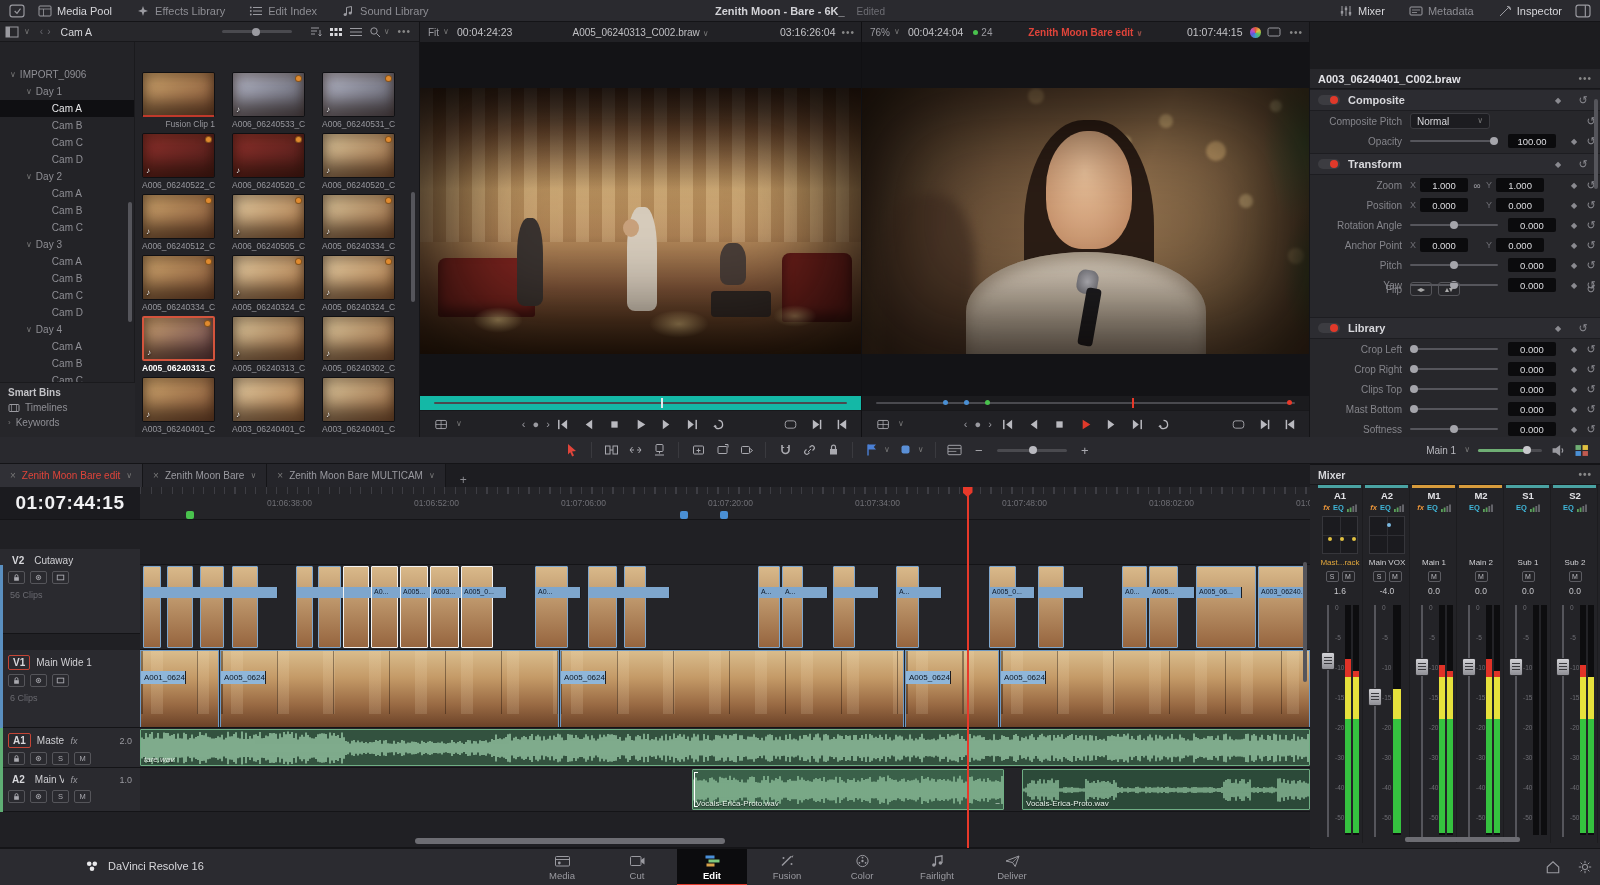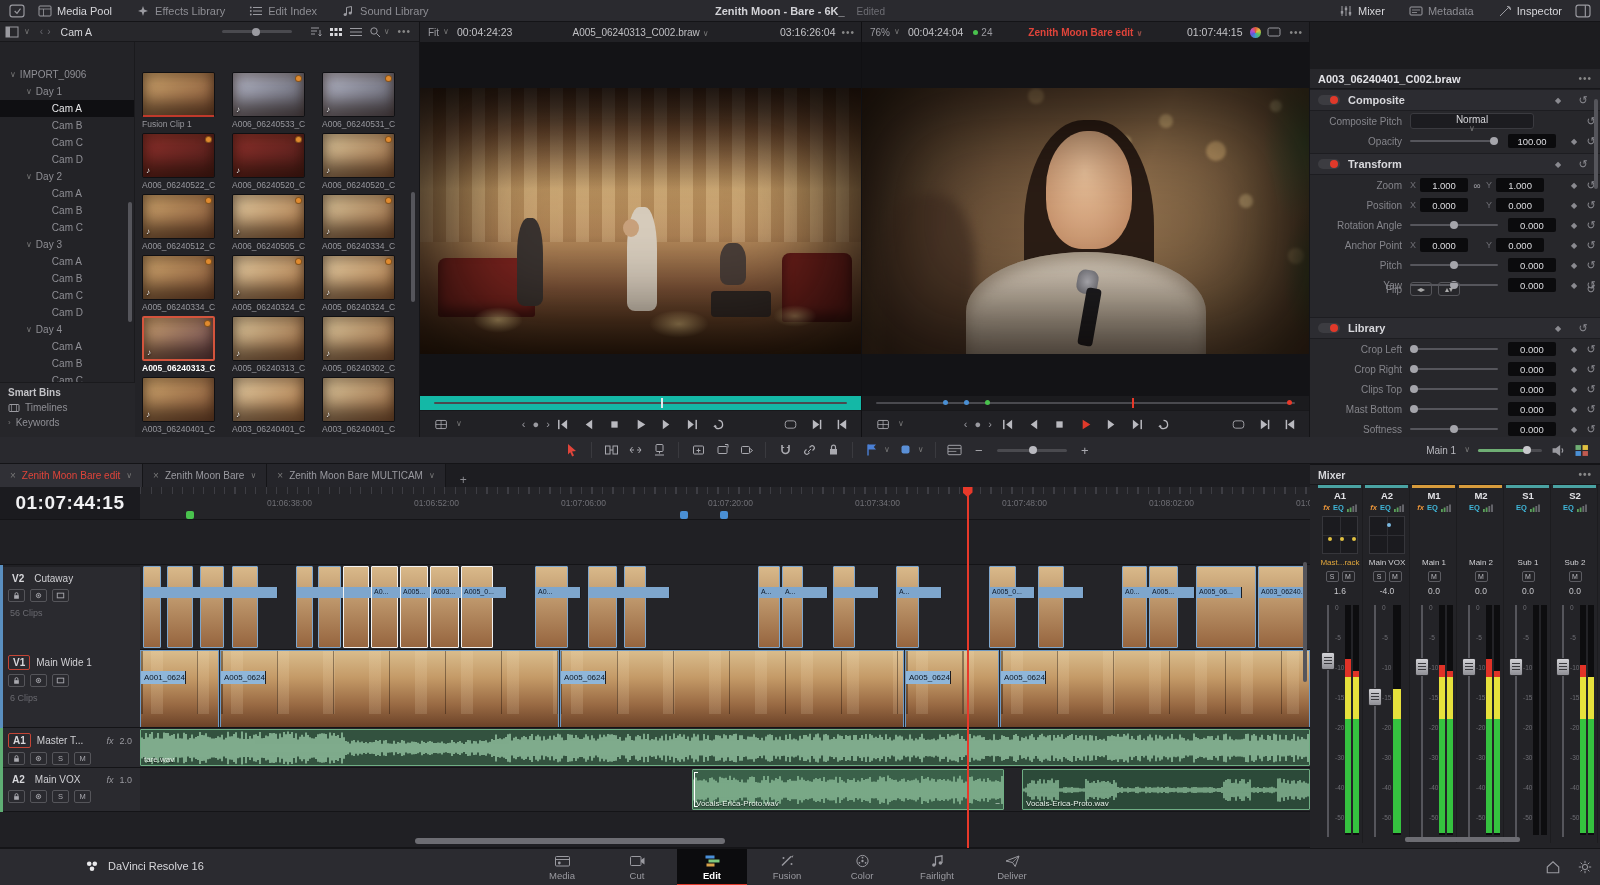--- a/index.html
+++ b/index.html
@@ -28,21 +28,21 @@
   #bintree{left:0;top:20px;width:135px;height:340px;overflow:hidden;background:#232327;border-right:1px solid #1a1a1d;}
   .binrow{position:absolute;left:0;width:135px;height:17px;display:flex;align-items:center;font-size:10px;color:#8f8f95;}
   .binrow.sel{background:#0f0f12;color:#e8e8ea;}
   .binrow .chev{margin-right:4px;}
   #smartbins{left:0;top:360px;width:135px;height:58px;border-top:1px solid #1a1a1d;background:#26262a;}
   #sb-title{padding:4px 8px 2px;font-size:10px;font-weight:bold;color:#c2c2c6;}
   .sbrow{display:flex;align-items:center;gap:5px;padding:2px 8px;font-size:10px;color:#8f8f95;}
   #thumbs{left:135px;top:20px;width:285px;height:395px;overflow:hidden;}
   .thumb{position:absolute;width:73px;height:45px;border-radius:2px;border:1px solid #101013;box-shadow:inset 0 -14px 16px rgba(20,8,2,.55),inset 0 6px 10px rgba(40,20,8,.3);}
   .thumb.sel{border:2px solid #d4543c;}
-  .tlabel{position:absolute;width:73px;font-size:8.5px;color:#97979d;text-align:left;white-space:nowrap;overflow:hidden;}
+  .tlabel{position:absolute;width:73px;font-size:8.5px;color:#97979d;text-align:right;white-space:nowrap;overflow:hidden;}
   .tlabel.sel{color:#fff;font-weight:bold;}
   .tbadge{position:absolute;right:2px;top:2px;width:7px;height:7px;border-radius:50%;background:#e08a2e;border:1px solid rgba(0,0,0,.4);}
   .tnote{position:absolute;left:3px;bottom:2px;font-size:8px;color:#eee;text-shadow:0 1px 2px #000;}
   .tredline{position:absolute;left:0;right:0;bottom:-1px;height:2px;background:#c0392b;}
   .tv1{background:linear-gradient(135deg,#caa26b,#8a5a3a);}
   .tv2{background:linear-gradient(135deg,#b4b6c6,#63636f);}
   .tv3{background:linear-gradient(135deg,#d9c49a,#9a6a42);}
   .tv4{background:linear-gradient(135deg,#8a2f2a,#55201c);}
   .tv5{background:linear-gradient(135deg,#c89f6e,#6e4a52);}
   .tv6{background:linear-gradient(135deg,#e0c9a0,#ae7a4a);}
@@ -110,21 +110,21 @@
   .rlabel{position:absolute;top:11px;font-size:8.5px;color:#6f6f75;}
   .tmarker{position:absolute;top:24px;width:8px;height:8px;border-radius:2px;}
   .gutter{position:absolute;left:0;width:140px;background:#2a2a2f;border-bottom:1px solid #141417;}
   .lane{position:absolute;left:140px;width:1170px;background:#242428;border-bottom:1px solid #141417;overflow:hidden;}
   .edgeV{position:absolute;left:0;width:3px;background:#5a8fc0;}
   .edgeA{position:absolute;left:0;width:3px;background:#5fae74;}
   .trk-id{font-size:10px;font-weight:bold;color:#d8d8dc;padding:1px 4px;border-radius:2px;}
   .trk-id.selred{border:1px solid #c44536;}
   .trk-name{font-size:10px;color:#d0d0d4;}
   .trk-fx{font-size:9px;color:#9a9aa0;font-style:italic;}
-  .trk-num{font-size:9px;color:#9a9aa0;}
+  .trk-num{font-size:9px;color:#9a9aa0;margin-left:36px;}
   .trk-info{font-size:9px;color:#6a6a70;}
   .thbox{width:17px;height:13px;border:1px solid #55555a;border-radius:2px;display:inline-flex;align-items:center;justify-content:center;color:#a9a9af;font-size:7.5px;margin-right:5px;}
   .thbox svg{width:9px;height:9px;}
   .v2c{position:absolute;border:1px solid #7ea6cd;border-radius:1px;background:linear-gradient(180deg,#d9b98a,#96653f);}
   .v2c.sel{border-color:#f2f2f2;}
   .v2c .strip{position:absolute;left:0;right:0;bottom:0;height:11px;background:#7ea6cd;font-size:7px;color:#0d1828;overflow:hidden;white-space:nowrap;padding:1px 2px;}
   .v1c{position:absolute;top:0;height:78px;border:1px solid #6f99c2;background:linear-gradient(180deg,#d9bc8c 0%,#c49a67 35%,#9a6b44 70%,#6b4228 100%);overflow:hidden;}
   .v1c::before{content:"";position:absolute;inset:0 0 13px 0;background:repeating-linear-gradient(90deg,rgba(25,12,4,.4) 0 1.5px,transparent 1.5px 56px),repeating-linear-gradient(90deg,rgba(255,235,200,.14) 10px 22px,transparent 22px 56px);}
   .v1c .strip{position:absolute;left:0;right:0;bottom:0;height:13px;background:#8fb6d9;font-size:8px;color:#0c1622;white-space:nowrap;overflow:hidden;padding:1.5px 3px;display:flex;justify-content:space-between;}
   .ac{position:absolute;border-radius:1px;overflow:hidden;}
@@ -723,21 +723,21 @@
       <div class="isec" style="top: 0px;">
         <span class="toggle">
           <i></i>
         </span>
         <span class="t">Composite</span>
         <span class="kf">◆</span>
         <span class="rst">↺</span>
       </div>
       <div class="irow" style="top: 22px;">
         <span class="ilabel">Composite Pitch</span>
-        <div class="idrop" style="width: 124px; flex-direction: column;">
+        <div class="idrop" style="width: 80px;">
           <span>Normal</span>
           <span class="chev">∨</span>
         </div>
         <div style="flex: 1 1 0%;"></div>
         <span class="rst">↺</span>
       </div>
       <div class="irow" style="top: 42px;">
         <span class="ilabel">Opacity</span>
         <div class="islider" style="width: 88px;">
           <i style="left: 80px;"></i>
@@ -1118,21 +1118,21 @@
         <div class="v2c" style="left: 1009px; top: 1px; bottom: 1px; width: 29px;">
           <div class="strip">A005...</div>
         </div>
         <div class="v2c" style="left: 1056px; top: 1px; bottom: 1px; width: 60px;">
           <div class="strip">A005_06...</div>
         </div>
         <div class="v2c" style="left: 1118px; top: 1px; bottom: 1px; width: 47px;">
           <div class="strip">A003_06240...</div>
         </div>
       </div>
-      <div class="gutter" style="top: 80px; height: 85px; background: rgb(42, 42, 47);">
+      <div class="gutter" style="top: 62px; height: 85px; background: rgb(42, 42, 47);">
         <div style="display: flex; align-items: center; padding: 5px 6px 0px 8px; gap: 6px;">
           <span class="trk-id">V2</span>
           <span class="trk-name" style="flex: 1 1 0%; overflow: hidden; white-space: nowrap;">Cutaway</span>
         </div>
         <div style="display: flex; align-items: center; padding: 4px 6px 0px 8px;">
           <span class="thbox">
             <svg viewBox="0 0 10 10">
               <rect x="2.4" y="4.6" width="5.2" height="4" fill="currentColor"></rect>
               <path d="M3.4 4.6V3.4a1.6 1.6 0 0 1 3.2 0v1.2" fill="none" stroke="currentColor"></path>
             </svg>
@@ -1197,21 +1197,21 @@
             </svg>
           </span>
           <span class="thbox">
             <svg viewBox="0 0 10 10">
               <rect x="1.4" y="2.4" width="7.2" height="5.2" fill="none" stroke="currentColor"></rect>
             </svg>
           </span>
         </div>
         <div class="trk-info" style="padding: 6px 0px 0px 10px;">6 Clips</div>
       </div>
-      <div class="lane" style="top: 241px; height: 40px; background: rgb(36, 36, 40);">
+      <div class="lane" style="top: 241px; height: 40px; background: rgb(36, 36, 40); font-style: italic;">
         <div class="ac" style="left: 0px; top: 1px; bottom: 1px; width: 1170px; background: rgb(51, 82, 63); border: 1px solid rgb(111, 174, 132);">
           <svg width="1170" height="36" viewBox="0 0 1170 36" preserveAspectRatio="none" style="position:absolute;inset:0">
             <path d="M1 7.4L1 28.6M3 9.1L3 26.9M5 3.1L5 32.9M7 7.3L7 28.7M9 4.1L9 31.9M11 2.0L11 34.0M13 8.8L13 27.2M15 7.8L15 28.2M17 3.0L17 33.0M19 8.5L19 27.5M21 8.6L21 27.4M23 2.6L23 33.4M25 2.9L25 33.1M27 2.9L27 33.1M29 5.7L29 30.3M31 5.1L31 30.9M33 4.0L33 32.0M35 8.8L35 27.2M37 3.5L37 32.5M39 8.3L39 27.7M41 8.5L41 27.5M43 2.8L43 33.2M45 4.0L45 32.0M47 9.6L47 26.4M49 7.9L49 28.1M51 4.4L51 31.6M53 8.6L53 27.4M55 7.0L55 29.0M57 6.0L57 30.0M59 2.1L59 33.9M61 5.0L61 31.0M63 5.3L63 30.7M65 3.3L65 32.7M67 6.7L67 29.3M69 7.2L69 28.8M71 8.6L71 27.4M73 8.6L73 27.4M75 8.1L75 27.9M77 6.3L77 29.7M79 7.3L79 28.7M81 4.7L81 31.3M83 9.6L83 26.4M85 7.7L85 28.3M87 1.8L87 34.2M89 6.6L89 29.4M91 6.2L91 29.8M93 4.1L93 31.9M95 2.3L95 33.7M97 7.8L97 28.2M99 8.4L99 27.6M101 1.5L101 34.5M103 8.9L103 27.1M105 2.7L105 33.3M107 9.0L107 27.0M109 6.1L109 29.9M111 8.6L111 27.4M113 4.8L113 31.2M115 4.3L115 31.7M117 6.0L117 30.0M119 2.0L119 34.0M121 8.2L121 27.8M123 8.0L123 28.0M125 5.4L125 30.6M127 6.2L127 29.8M129 2.9L129 33.1M131 3.3L131 32.7M133 3.0L133 33.0M135 3.8L135 32.2M137 8.8L137 27.2M139 3.5L139 32.5M141 7.3L141 28.7M143 1.9L143 34.1M145 4.3L145 31.7M147 1.6L147 34.4M149 4.0L149 32.0M151 1.9L151 34.1M153 8.1L153 27.9M155 3.3L155 32.7M157 9.4L157 26.6M159 6.7L159 29.3M161 4.8L161 31.2M163 6.8L163 29.2M165 2.4L165 33.6M167 4.9L167 31.1M169 7.2L169 28.8M171 8.3L171 27.7M173 8.4L173 27.6M175 7.1L175 28.9M177 4.3L177 31.7M179 3.7L179 32.3M181 3.2L181 32.8M183 3.5L183 32.5M185 3.9L185 32.1M187 8.5L187 27.5M189 2.5L189 33.5M191 5.4L191 30.6M193 3.0L193 33.0M195 6.1L195 29.9M197 4.9L197 31.1M199 8.1L199 27.9M201 2.6L201 33.4M203 7.2L203 28.8M205 11.0L205 25.0M207 11.7L207 24.3M209 13.5L209 22.5M211 10.7L211 25.3M213 10.1L213 25.9M215 12.2L215 23.8M217 10.5L217 25.5M219 12.2L219 23.8M221 11.4L221 24.6M223 12.9L223 23.1M225 12.1L225 23.9M227 13.2L227 22.8M229 11.9L229 24.1M231 12.2L231 23.8M233 12.0L233 24.0M235 10.1L235 25.9M237 10.9L237 25.1M239 10.1L239 25.9M241 13.7L241 22.3M243 10.5L243 25.5M245 9.9L245 26.1M247 13.2L247 22.8M249 13.4L249 22.6M251 13.8L251 22.2M253 10.7L253 25.3M255 13.8L255 22.2M257 12.0L257 24.0M259 12.7L259 23.3M261 10.0L261 26.0M263 10.8L263 25.2M265 13.5L265 22.5M267 12.6L267 23.4M269 12.7L269 23.3M271 11.4L271 24.6M273 11.7L273 24.3M275 11.9L275 24.1M277 12.8L277 23.3M279 13.7L279 22.3M281 10.8L281 25.2M283 11.9L283 24.1M285 12.9L285 23.1M287 11.7L287 24.3M289 11.1L289 24.9M291 11.7L291 24.3M293 12.9L293 23.1M295 12.9L295 23.1M297 12.4L297 23.6M299 12.8L299 23.2M301 11.4L301 24.6M303 13.3L303 22.7M305 13.8L305 22.2M307 13.0L307 23.0M309 12.8L309 23.2M311 10.0L311 26.0M313 12.1L313 23.9M315 13.2L315 22.8M317 12.0L317 24.0M319 10.9L319 25.1M321 12.8L321 23.2M323 13.9L323 22.1M325 11.9L325 24.1M327 9.9L327 26.1M329 10.2L329 25.8M331 13.4L331 22.6M333 11.0L333 25.0M335 11.2L335 24.8M337 13.6L337 22.4M339 10.3L339 25.7M341 11.1L341 24.9M343 11.0L343 25.0M345 10.2L345 25.8M347 12.5L347 23.5M349 11.8L349 24.2M351 9.1L351 26.9M353 10.0L353 26.0M355 4.4L355 31.6M357 9.1L357 26.9M359 8.2L359 27.8M361 9.3L361 26.7M363 8.3L363 27.7M365 7.0L365 29.0M367 4.2L367 31.8M369 3.7L369 32.3M371 10.6L371 25.4M373 7.7L373 28.3M375 6.8L375 29.2M377 8.9L377 27.1M379 9.6L379 26.4M381 7.2L381 28.8M383 6.0L383 30.0M385 7.0L385 29.0M387 9.3L387 26.7M389 6.0L389 30.0M391 3.9L391 32.1M393 10.0L393 26.0M395 6.2L395 29.8M397 4.7L397 31.3M399 6.4L399 29.6M401 10.5L401 25.5M403 6.3L403 29.7M405 9.7L405 26.3M407 8.8L407 27.2M409 5.7L409 30.3M411 9.8L411 26.2M413 5.4L413 30.6M415 7.1L415 28.9M417 3.8L417 32.2M419 4.4L419 31.6M421 7.6L421 28.4M423 10.2L423 25.8M425 9.9L425 26.1M427 4.0L427 32.0M429 4.4L429 31.6M431 4.8L431 31.2M433 7.9L433 28.1M435 5.0L435 31.0M437 7.4L437 28.6M439 9.0L439 27.0M441 9.1L441 26.9M443 7.6L443 28.4M445 4.3L445 31.7M447 6.3L447 29.7M449 9.7L449 26.3M451 5.3L451 30.7M453 8.2L453 27.8M455 10.5L455 25.5M457 8.8L457 27.2M459 4.5L459 31.5M461 7.2L461 28.8M463 4.8L463 31.2M465 6.6L465 29.4M467 3.9L467 32.1M469 4.6L469 31.4M471 4.3L471 31.7M473 4.9L473 31.1M475 5.2L475 30.8M477 9.0L477 27.0M479 7.0L479 29.0M481 10.8L481 25.2M483 10.6L483 25.4M485 7.4L485 28.6M487 4.0L487 32.0M489 5.9L489 30.1M491 10.1L491 25.9M493 10.6L493 25.4M495 6.5L495 29.5M497 5.1L497 30.9M499 6.1L499 29.9M501 9.3L501 26.7M503 3.7L503 32.3M505 9.0L505 27.0M507 4.1L507 31.9M509 10.2L509 25.8M511 9.1L511 26.9M513 9.6L513 26.4M515 7.0L515 29.0M517 10.6L517 25.4M519 8.2L519 27.8M521 5.7L521 30.3M523 10.5L523 25.5M525 4.3L525 31.7M527 10.3L527 25.7M529 5.9L529 30.1M531 9.2L531 26.8M533 3.6L533 32.4M535 8.0L535 28.0M537 5.5L537 30.5M539 4.1L539 31.9M541 6.8L541 29.2M543 4.6L543 31.4M545 8.9L545 27.1M547 6.4L547 29.6M549 10.7L549 25.3M551 7.6L551 28.4M553 3.8L553 32.2M555 6.5L555 29.5M557 4.6L557 31.4M559 10.5L559 25.5M561 10.5L561 25.5M563 3.9L563 32.1M565 8.9L565 27.1M567 5.2L567 30.8M569 9.9L569 26.1M571 10.6L571 25.4M573 9.4L573 26.6M575 5.1L575 30.9M577 5.2L577 30.8M579 5.7L579 30.3M581 8.2L581 27.8M583 4.3L583 31.7M585 5.3L585 30.7M587 8.8L587 27.2M589 4.9L589 31.1M591 5.4L591 30.6M593 4.1L593 31.9M595 3.8L595 32.2M597 10.0L597 26.0M599 5.3L599 30.7M601 5.3L601 30.7M603 9.1L603 26.9M605 9.6L605 26.4M607 6.5L607 29.5M609 6.8L609 29.2M611 6.7L611 29.3M613 4.3L613 31.7M615 7.3L615 28.7M617 8.1L617 27.9M619 10.1L619 25.9M621 7.7L621 28.3M623 10.6L623 25.4M625 6.5L625 29.5M627 4.8L627 31.2M629 4.2L629 31.8M631 4.9L631 31.1M633 10.2L633 25.8M635 7.3L635 28.7M637 9.6L637 26.4M639 6.4L639 29.6M641 9.9L641 26.1M643 10.2L643 25.8M645 4.8L645 31.2M647 8.9L647 27.1M649 3.9L649 32.1M651 9.6L651 26.4M653 8.6L653 27.4M655 9.2L655 26.8M657 10.6L657 25.4M659 5.8L659 30.2M661 8.7L661 27.3M663 4.9L663 31.1M665 4.9L665 31.1M667 6.6L667 29.4M669 3.8L669 32.2M671 9.9L671 26.1M673 7.2L673 28.8M675 4.2L675 31.8M677 3.6L677 32.4M679 7.4L679 28.6M681 10.5L681 25.5M683 4.5L683 31.5M685 4.1L685 31.9M687 5.3L687 30.7M689 9.6L689 26.4M691 8.9L691 27.1M693 7.0L693 29.0M695 8.8L695 27.2M697 4.3L697 31.7M699 5.5L699 30.5M701 6.1L701 29.9M703 9.0L703 27.0M705 5.1L705 30.9M707 5.9L707 30.1M709 5.4L709 30.6M711 9.9L711 26.1M713 5.1L713 30.9M715 5.1L715 30.9M717 9.7L717 26.3M719 7.9L719 28.1M721 5.0L721 31.0M723 8.7L723 27.3M725 4.1L725 31.9M727 9.3L727 26.7M729 4.0L729 32.0M731 5.2L731 30.8M733 7.8L733 28.2M735 6.8L735 29.2M737 8.0L737 28.0M739 4.7L739 31.3M741 7.1L741 28.9M743 9.7L743 26.3M745 4.2L745 31.8M747 9.0L747 27.0M749 7.2L749 28.8M751 10.6L751 25.4M753 9.5L753 26.5M755 4.7L755 31.3M757 6.4L757 29.6M759 5.6L759 30.4M761 6.4L761 29.6M763 10.2L763 25.8M765 8.7L765 27.3M767 9.4L767 26.6M769 4.6L769 31.4M771 8.7L771 27.3M773 10.5L773 25.5M775 8.2L775 27.8M777 9.6L777 26.4M779 6.9L779 29.1M781 3.7L781 32.3M783 8.6L783 27.4M785 9.9L785 26.1M787 9.5L787 26.5M789 9.8L789 26.2M791 9.3L791 26.7M793 8.4L793 27.6M795 10.2L795 25.8M797 9.3L797 26.7M799 4.5L799 31.5M801 6.9L801 29.1M803 7.0L803 29.0M805 9.2L805 26.8M807 3.9L807 32.1M809 6.4L809 29.6M811 5.2L811 30.8M813 5.6L813 30.4M815 4.7L815 31.3M817 3.7L817 32.3M819 8.9L819 27.1M821 6.0L821 30.0M823 9.1L823 26.9M825 10.8L825 25.2M827 7.3L827 28.7M829 3.9L829 32.1M831 8.3L831 27.7M833 5.6L833 30.4M835 6.6L835 29.4M837 5.6L837 30.4M839 5.2L839 30.8M841 7.3L841 28.7M843 7.0L843 29.0M845 10.1L845 25.9M847 9.9L847 26.1M849 9.4L849 26.6M851 10.3L851 25.7M853 4.3L853 31.7M855 9.7L855 26.3M857 9.9L857 26.1M859 9.2L859 26.8M861 5.2L861 30.8M863 5.9L863 30.1M865 7.1L865 28.9M867 7.0L867 29.0M869 9.7L869 26.3M871 9.4L871 26.6M873 5.0L873 31.0M875 4.0L875 32.0M877 5.9L877 30.1M879 10.7L879 25.3M881 7.2L881 28.8M883 8.0L883 28.0M885 6.5L885 29.5M887 9.3L887 26.7M889 5.6L889 30.4M891 4.0L891 32.0M893 7.2L893 28.8M895 9.9L895 26.1M897 7.3L897 28.7M899 5.1L899 30.9M901 3.7L901 32.3M903 6.2L903 29.8M905 7.2L905 28.8M907 5.5L907 30.5M909 5.0L909 31.0M911 10.6L911 25.4M913 5.1L913 30.9M915 7.7L915 28.3M917 4.9L917 31.1M919 6.8L919 29.2M921 4.3L921 31.7M923 8.9L923 27.1M925 7.4L925 28.6M927 6.1L927 29.9M929 5.1L929 30.9M931 4.1L931 31.9M933 10.1L933 25.9M935 4.9L935 31.1M937 8.1L937 27.9M939 6.1L939 29.9M941 5.3L941 30.7M943 9.4L943 26.6M945 5.5L945 30.5M947 10.6L947 25.4M949 4.9L949 31.1M951 5.4L951 30.6M953 10.4L953 25.6M955 6.1L955 29.9M957 9.9L957 26.1M959 9.1L959 26.9M961 9.8L961 26.2M963 8.7L963 27.3M965 10.8L965 25.2M967 6.0L967 30.0M969 6.2L969 29.8M971 5.3L971 30.7M973 6.0L973 30.0M975 6.6L975 29.4M977 4.0L977 32.0M979 6.8L979 29.2M981 6.7L981 29.3M983 4.0L983 32.0M985 5.4L985 30.6M987 3.6L987 32.4M989 9.3L989 26.7M991 6.0L991 30.0M993 8.8L993 27.2M995 9.9L995 26.1M997 5.7L997 30.3M999 4.8L999 31.2M1001 9.9L1001 26.1M1003 8.5L1003 27.5M1005 10.2L1005 25.8M1007 6.3L1007 29.7M1009 4.4L1009 31.6M1011 7.6L1011 28.4M1013 10.5L1013 25.5M1015 4.7L1015 31.3M1017 8.5L1017 27.5M1019 5.2L1019 30.8M1021 6.4L1021 29.6M1023 9.7L1023 26.3M1025 8.8L1025 27.2M1027 6.5L1027 29.5M1029 8.4L1029 27.6M1031 4.1L1031 31.9M1033 9.3L1033 26.7M1035 8.7L1035 27.3M1037 9.6L1037 26.4M1039 4.4L1039 31.6M1041 7.6L1041 28.4M1043 7.9L1043 28.1M1045 10.6L1045 25.4M1047 9.3L1047 26.7M1049 10.4L1049 25.6M1051 10.4L1051 25.6M1053 3.6L1053 32.4M1055 7.0L1055 29.0M1057 8.0L1057 28.0M1059 9.2L1059 26.8M1061 8.9L1061 27.1M1063 7.7L1063 28.3M1065 8.5L1065 27.5M1067 6.1L1067 29.9M1069 6.3L1069 29.7M1071 5.9L1071 30.1M1073 9.9L1073 26.1M1075 8.2L1075 27.8M1077 5.5L1077 30.5M1079 10.1L1079 25.9M1081 10.3L1081 25.7M1083 4.3L1083 31.7M1085 3.7L1085 32.3M1087 9.6L1087 26.4M1089 6.6L1089 29.4M1091 9.3L1091 26.7M1093 10.3L1093 25.7M1095 9.2L1095 26.8M1097 9.6L1097 26.4M1099 9.4L1099 26.6M1101 9.3L1101 26.7M1103 8.7L1103 27.3M1105 3.9L1105 32.1M1107 3.8L1107 32.2M1109 10.8L1109 25.2M1111 5.3L1111 30.7M1113 4.1L1113 31.9M1115 5.7L1115 30.3M1117 10.5L1117 25.5M1119 7.2L1119 28.8M1121 4.8L1121 31.2M1123 9.3L1123 26.7M1125 10.1L1125 25.9M1127 5.1L1127 30.9M1129 5.9L1129 30.1M1131 9.9L1131 26.1M1133 3.7L1133 32.3M1135 4.5L1135 31.5M1137 10.7L1137 25.3M1139 4.7L1139 31.3M1141 9.4L1141 26.6M1143 9.5L1143 26.5M1145 5.1L1145 30.9M1147 10.2L1147 25.8M1149 10.5L1149 25.5M1151 9.1L1151 26.9M1153 4.1L1153 31.9M1155 10.7L1155 25.3M1157 6.5L1157 29.5M1159 9.6L1159 26.4M1161 7.1L1161 28.9M1163 8.7L1163 27.3M1165 9.3L1165 26.7M1167 4.0L1167 32.0M1169 5.6L1169 30.4" stroke="#a9dcb6" stroke-width="1.3" fill="none"></path>
           </svg>
           <span class="wl">tare.wav</span>
         </div>
       </div>
       <div class="gutter" style="top: 241px; height: 40px; background: rgb(42, 42, 47);">
         <div style="display: flex; align-items: center; padding: 5px 6px 0px 8px; gap: 6px;">
           <span class="trk-id selred">A1</span>

